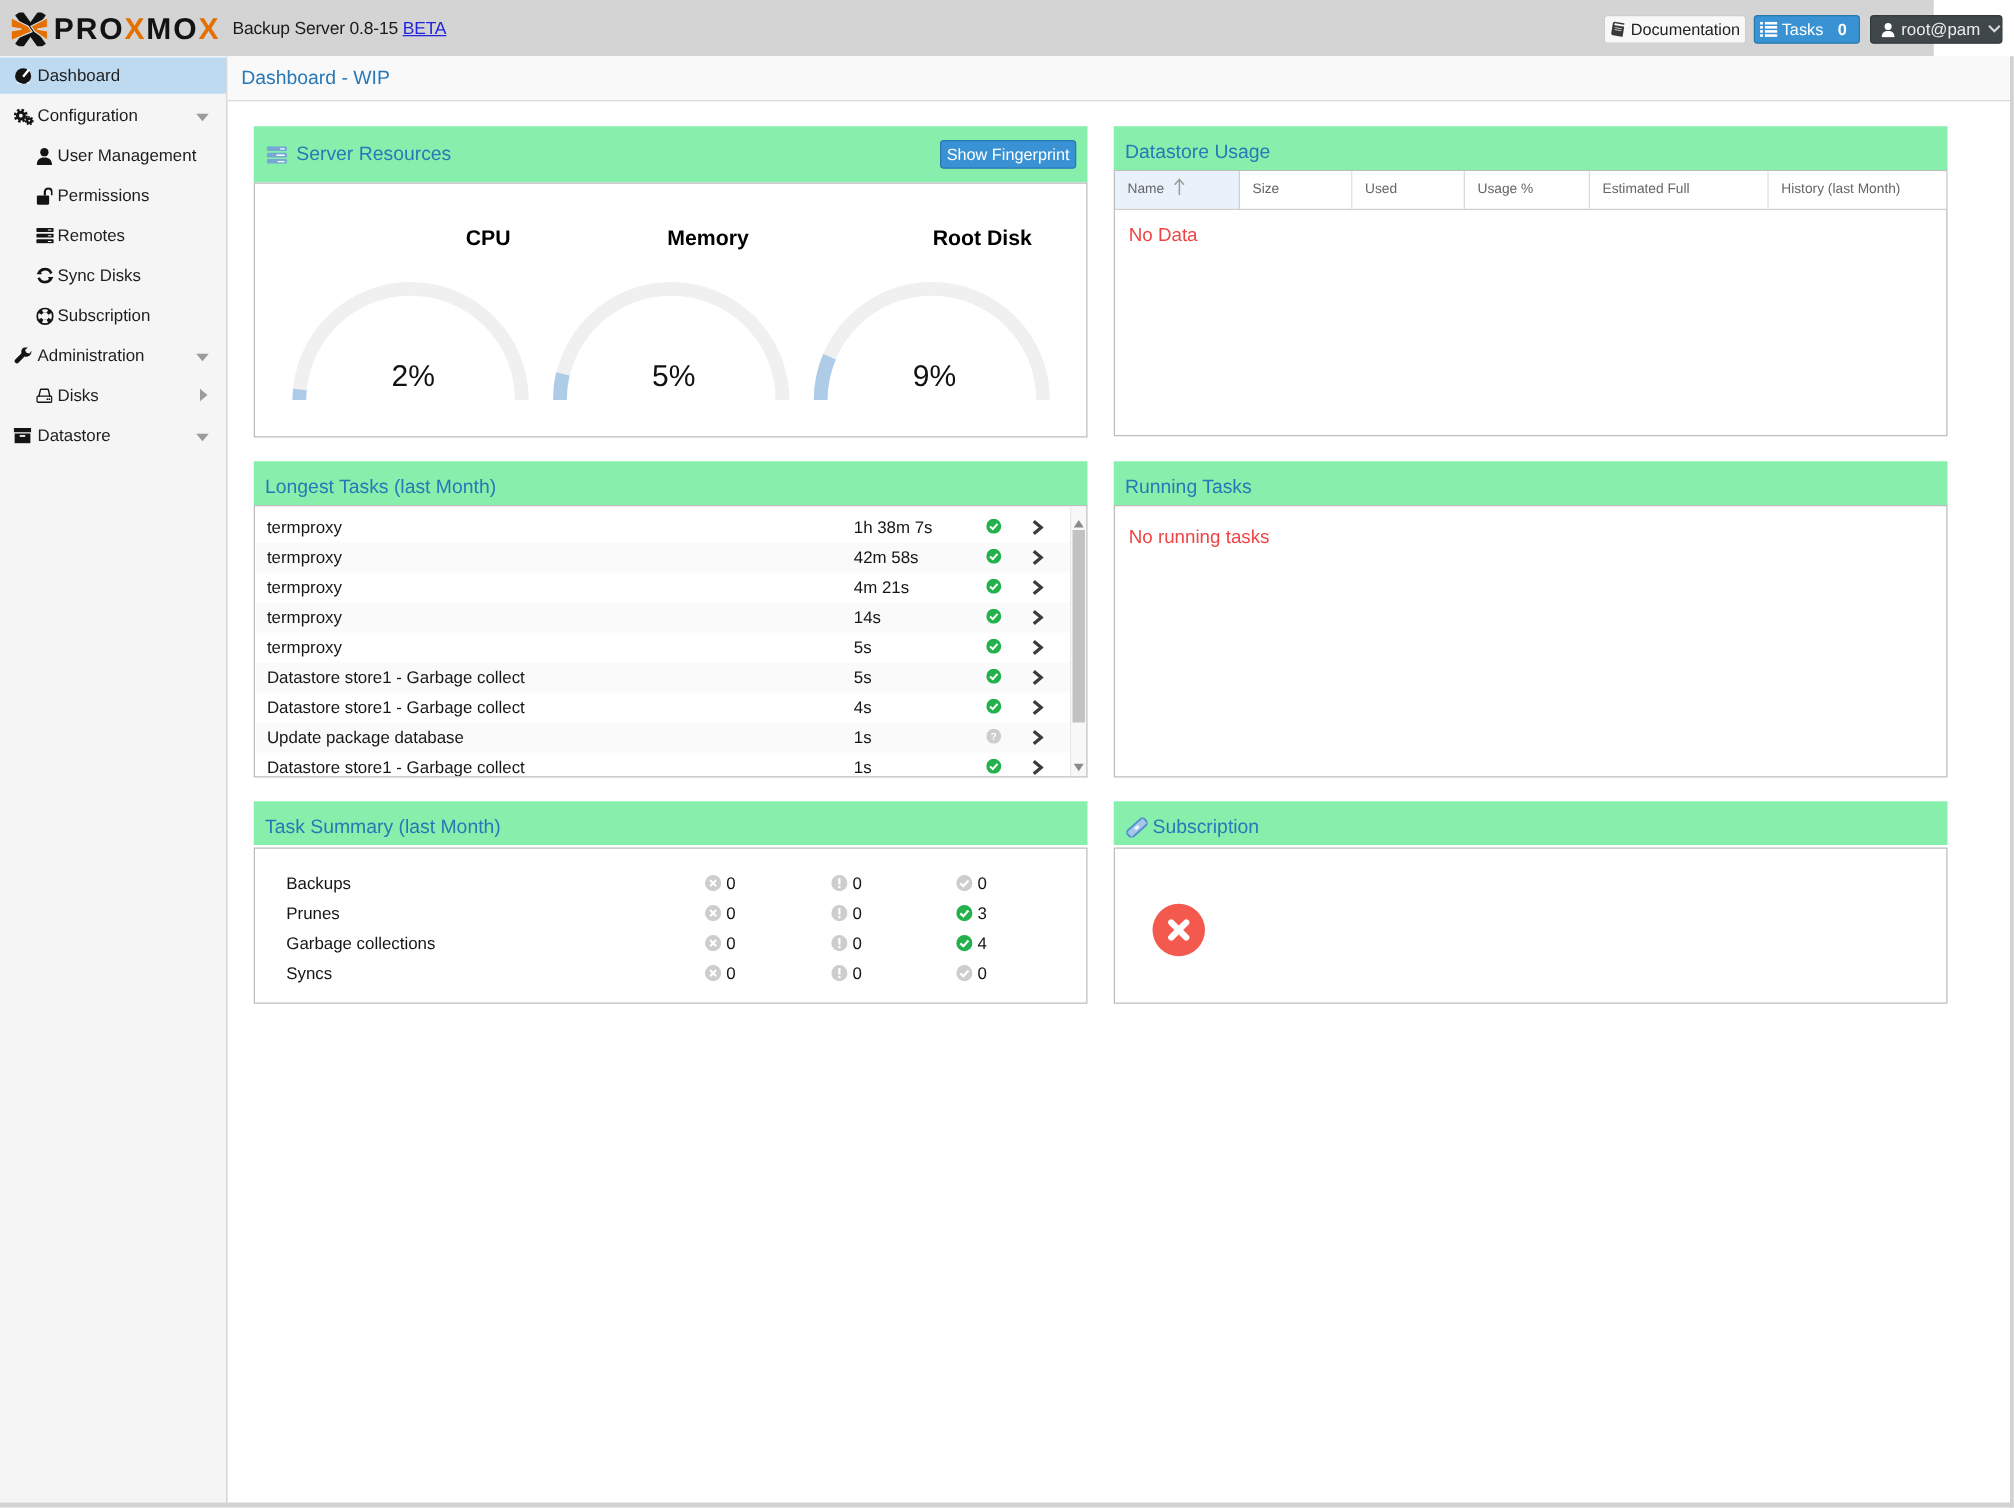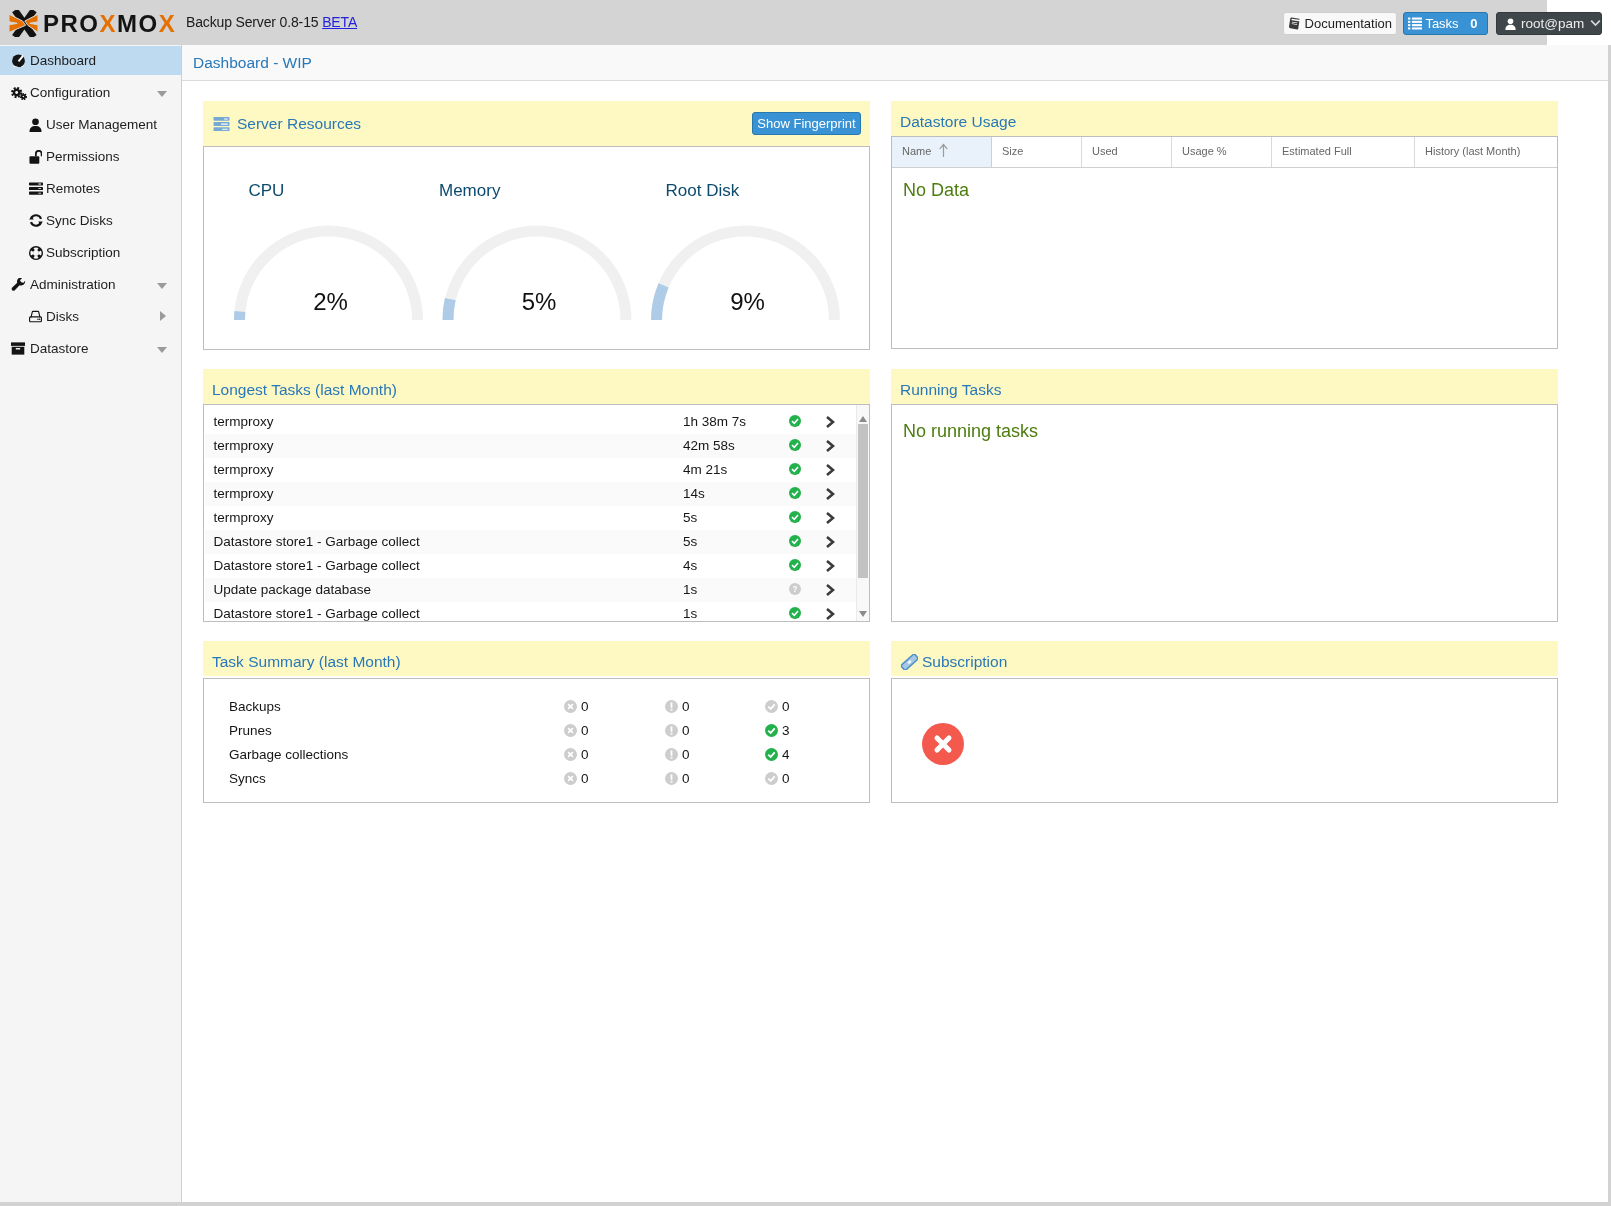--- a/index.html
+++ b/index.html
@@ -30,32 +30,32 @@
 
 
 #crumb { left:182px; top:45px; width:1426px; height:36px; background:#f9f9f9; border-bottom:1px solid #dadada; }
 #crumb span { position:absolute; left:11px; top:0; line-height:36px; font-size:15.5px; color:#2878b8; }
 
 
 #vstrip { left:1608px; top:45px; width:3px; height:1161px; background:#d2d2d2; }
 #hstrip { left:0px; top:1202px; width:1611px; height:4px; background:#d2d2d2; }
 
 
-.phead { position:absolute; background:#fef9c3; }
+.phead { position:absolute; background:#86efac; }
 .ptitle { position:absolute; font-size:15.5px; color:#2878b8; white-space:nowrap; }
 .ph35 .ptitle { left:9px; top:0; line-height:41px; }
 .pbody { position:absolute; background:#fff; border:1px solid #bdbdbd; }
 
 
-.gtitle { position:absolute; font-size:17px; font-weight:normal; color:#0c4a6e; text-align:left; width:160px; }
+.gtitle { position:absolute; font-size:17px; font-weight:bold; color:#000000; text-align:right; width:160px; }
 .gpct { position:absolute; font-size:24px; color:#111; text-align:center; width:160px; }
 
 
 .th { position:absolute; top:0; height:30px; background:#fff; border-right:1px solid #d9d9d9; line-height:29px; font-size:11px; color:#666; padding-left:10px; }
-.nodata { position:absolute; font-size:18px; color:#4d7c0f; }
+.nodata { position:absolute; font-size:15px; color:#ef4444; }
 
 
 .trow { position:absolute; left:1px; width:651px; height:24px; line-height:24px; font-size:13.5px; color:#161616; }
 .trow.alt { background:#fafafa; }
 .trow .tname { position:absolute; left:8.5px; }
 .trow .tdur { position:absolute; left:478px; }
 .trow .tst { position:absolute; left:584px; top:5px; line-height:0; }
 .trow .tgo { position:absolute; left:620px; top:5.5px; line-height:0; }
 
 

